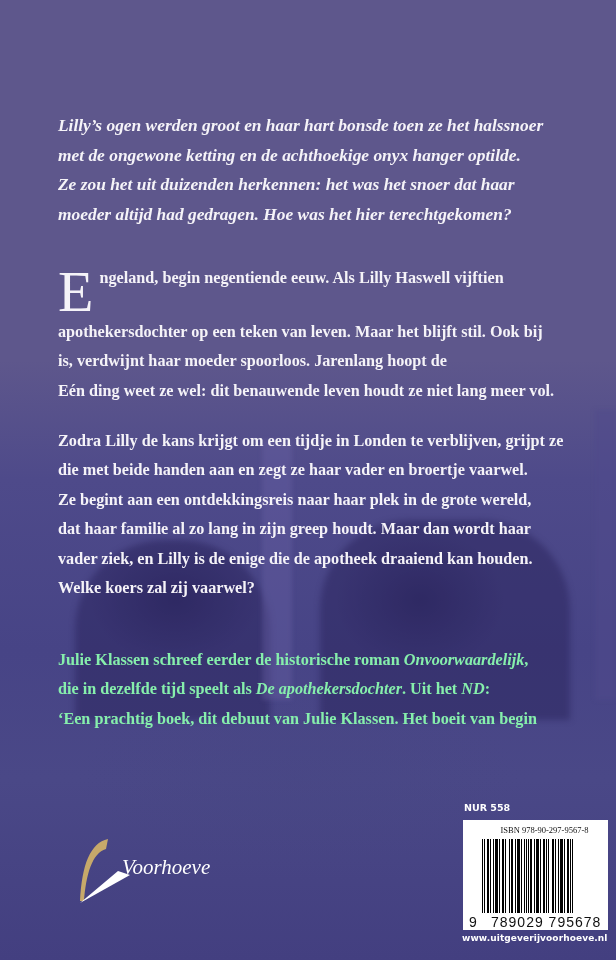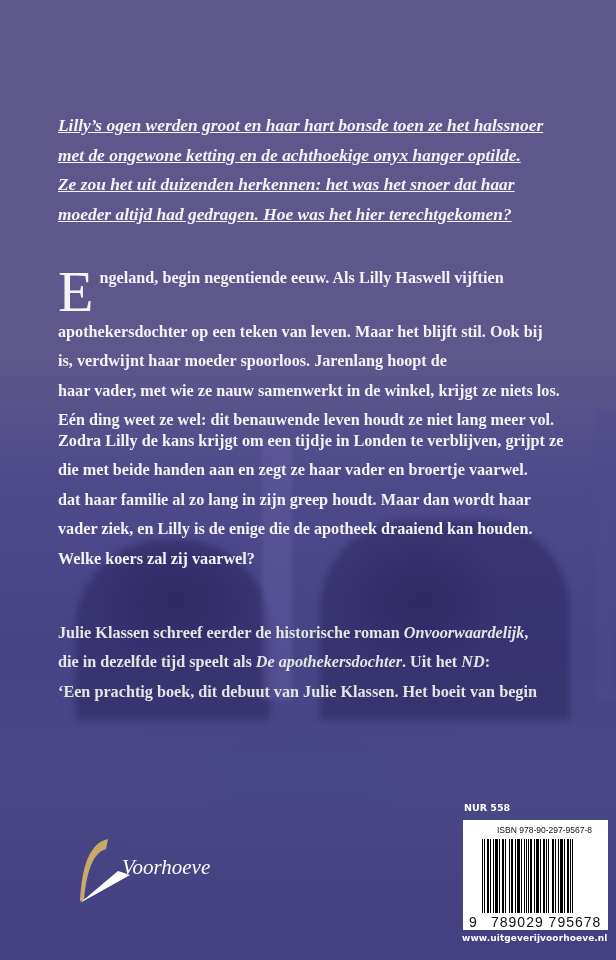--- a/index.html
+++ b/index.html
@@ -15,32 +15,32 @@
       radial-gradient(ellipse 120px 100px at 420px 600px, rgba(40,34,90,0.55), transparent 70%),
       radial-gradient(ellipse 320px 140px at 300px 780px, rgba(70,70,130,0.35), transparent 70%),
       linear-gradient(to bottom, #5e578c 0px, #5e578c 360px, #4e4a8a 480px, #474486 650px, #4a4887 780px, #433f80 960px);
   }
   .arch { position:absolute; background:rgba(38,32,86,0.45); border-radius:90px 90px 0 0; filter:blur(3px); }
   .arch1 { left:75px; top:540px; width:195px; height:180px; }
   .arch2 { left:320px; top:520px; width:250px; height:200px; }
   .pillar { position:absolute; left:262px; top:440px; width:30px; height:260px; background:rgba(110,100,170,0.35); filter:blur(2px); }
   .rpillar { position:absolute; left:595px; top:410px; width:21px; height:290px; background:rgba(80,74,140,0.5); filter:blur(2px); }
   .content { position:absolute; left:58px; right:40px; color:#f5f3f8; }
-  .teaser { top:111px; font-style:italic; font-weight:bold; font-size:17.4px; line-height:29.5px;text-decoration:underline; }
+  .teaser { top:111px; font-style:italic; font-weight:bold; font-size:17.4px; line-height:29.5px; }
   .teaser div { white-space:nowrap; }
   .body1 { top:264px; font-size:16.2px; line-height:29.4px; }
   .body1 div, .body2 div, .author div { white-space:nowrap;font-weight:bold; }
   .dropcap { float:left; font-size:58px; line-height:48px; margin:4px 6px 0 0; height:50px; }
   .body2 { top:427px; font-size:16.2px; line-height:29.4px; }
-  .author { top:619px; font-size:16.2px; line-height:29.4px; color:#e5e5e5; }
+  .author { top:646px; font-size:16.2px; line-height:29.4px; color:#86efac; }
   .logo { position:absolute; left:60px; top:835px; width:70px; height:70px; }
   .logo-text { position:absolute; left:122px; top:855px; color:#fff; font-style:italic; font-size:21px; }
   .nur { position:absolute; left:464px; top:802px; color:#fff; font-family:"DejaVu Sans",sans-serif; font-weight:bold; font-size:9.5px; }
   .barcode-box { position:absolute; left:463px; top:820px; width:145px; height:110px; background:#fff; }
-  .isbn { position:absolute; top:5px; left:0; right:0; text-align:center; font-family:Liberation Sans, sans-serif; font-size:8.5px; color:#111; padding-left:18px; }
+  .isbn { position:absolute; top:5px; left:0; right:0; text-align:center; font-family:Liberation Serif, serif; font-size:8.5px; color:#111; padding-left:18px; }
   .bars { position:absolute; left:19px; top:19px; width:120px; height:74px; display:flex; align-items:stretch; }
   .bars span { display:block; height:100%; }
   .digits { position:absolute; left:4px; bottom:0px; right:4px; font-family:"Liberation Sans",sans-serif; font-size:14px; color:#111; letter-spacing:1px; line-height:16px; }
   .digits .first { position:absolute; left:2px; bottom:0; }
   .digits .rest { position:absolute; left:22px; bottom:0; background:#fff; padding:0 2px; }
   .url { position:absolute; left:462px; top:933px; color:#fff; font-family:"DejaVu Sans",sans-serif; font-weight:bold; font-size:9px; letter-spacing:0.1px; }
 </style>
 </head>
 <body>
 
@@ -55,27 +55,27 @@
   <div>met de ongewone ketting en de achthoekige onyx hanger optilde.</div>
   <div>Ze zou het uit duizenden herkennen: het was het snoer dat haar</div>
   <div>moeder altijd had gedragen. Hoe was het hier terechtgekomen?</div>
 </div>
 
 <div class="content body1">
   <span class="dropcap">E</span>
   <div>ngeland, begin negentiende eeuw. Als Lilly Haswell vijftien</div>
   <div style="clear:left">apothekersdochter op een teken van leven. Maar het blijft stil. Ook bij</div>
   <div>is, verdwijnt haar moeder spoorloos. Jarenlang hoopt de</div>
-  <div>haar vader, met wie ze nauw samenwerkt in de winkel, krijgt ze niets los.</div>
   <div>Eén ding weet ze wel: dit benauwende leven houdt ze niet lang meer vol.</div>
 </div>
 
 <div class="content body2">
   <div>Zodra Lilly de kans krijgt om een tijdje in Londen te verblijven, grijpt ze</div>
   <div>die met beide handen aan en zegt ze haar vader en broertje vaarwel.</div>
+  <div>Ze begint aan een ontdekkingsreis naar haar plek in de grote wereld,</div>
   <div>dat haar familie al zo lang in zijn greep houdt. Maar dan wordt haar</div>
   <div>vader ziek, en Lilly is de enige die de apotheek draaiend kan houden.</div>
   <div>Welke koers zal zij vaarwel?</div>
 </div>
 
 <div class="content author">
   <div><span>Julie Klassen schreef eerder de historische roman </span><i>Onvoorwaardelijk</i><span>,</span></div>
   <div><span>die in dezelfde tijd speelt als </span><i>De apothekersdochter</i><span>. Uit het </span><i>ND</i><span>:</span></div>
   <div>‘Een prachtig boek, dit debuut van Julie Klassen. Het boeit van begin</div>
 </div>

